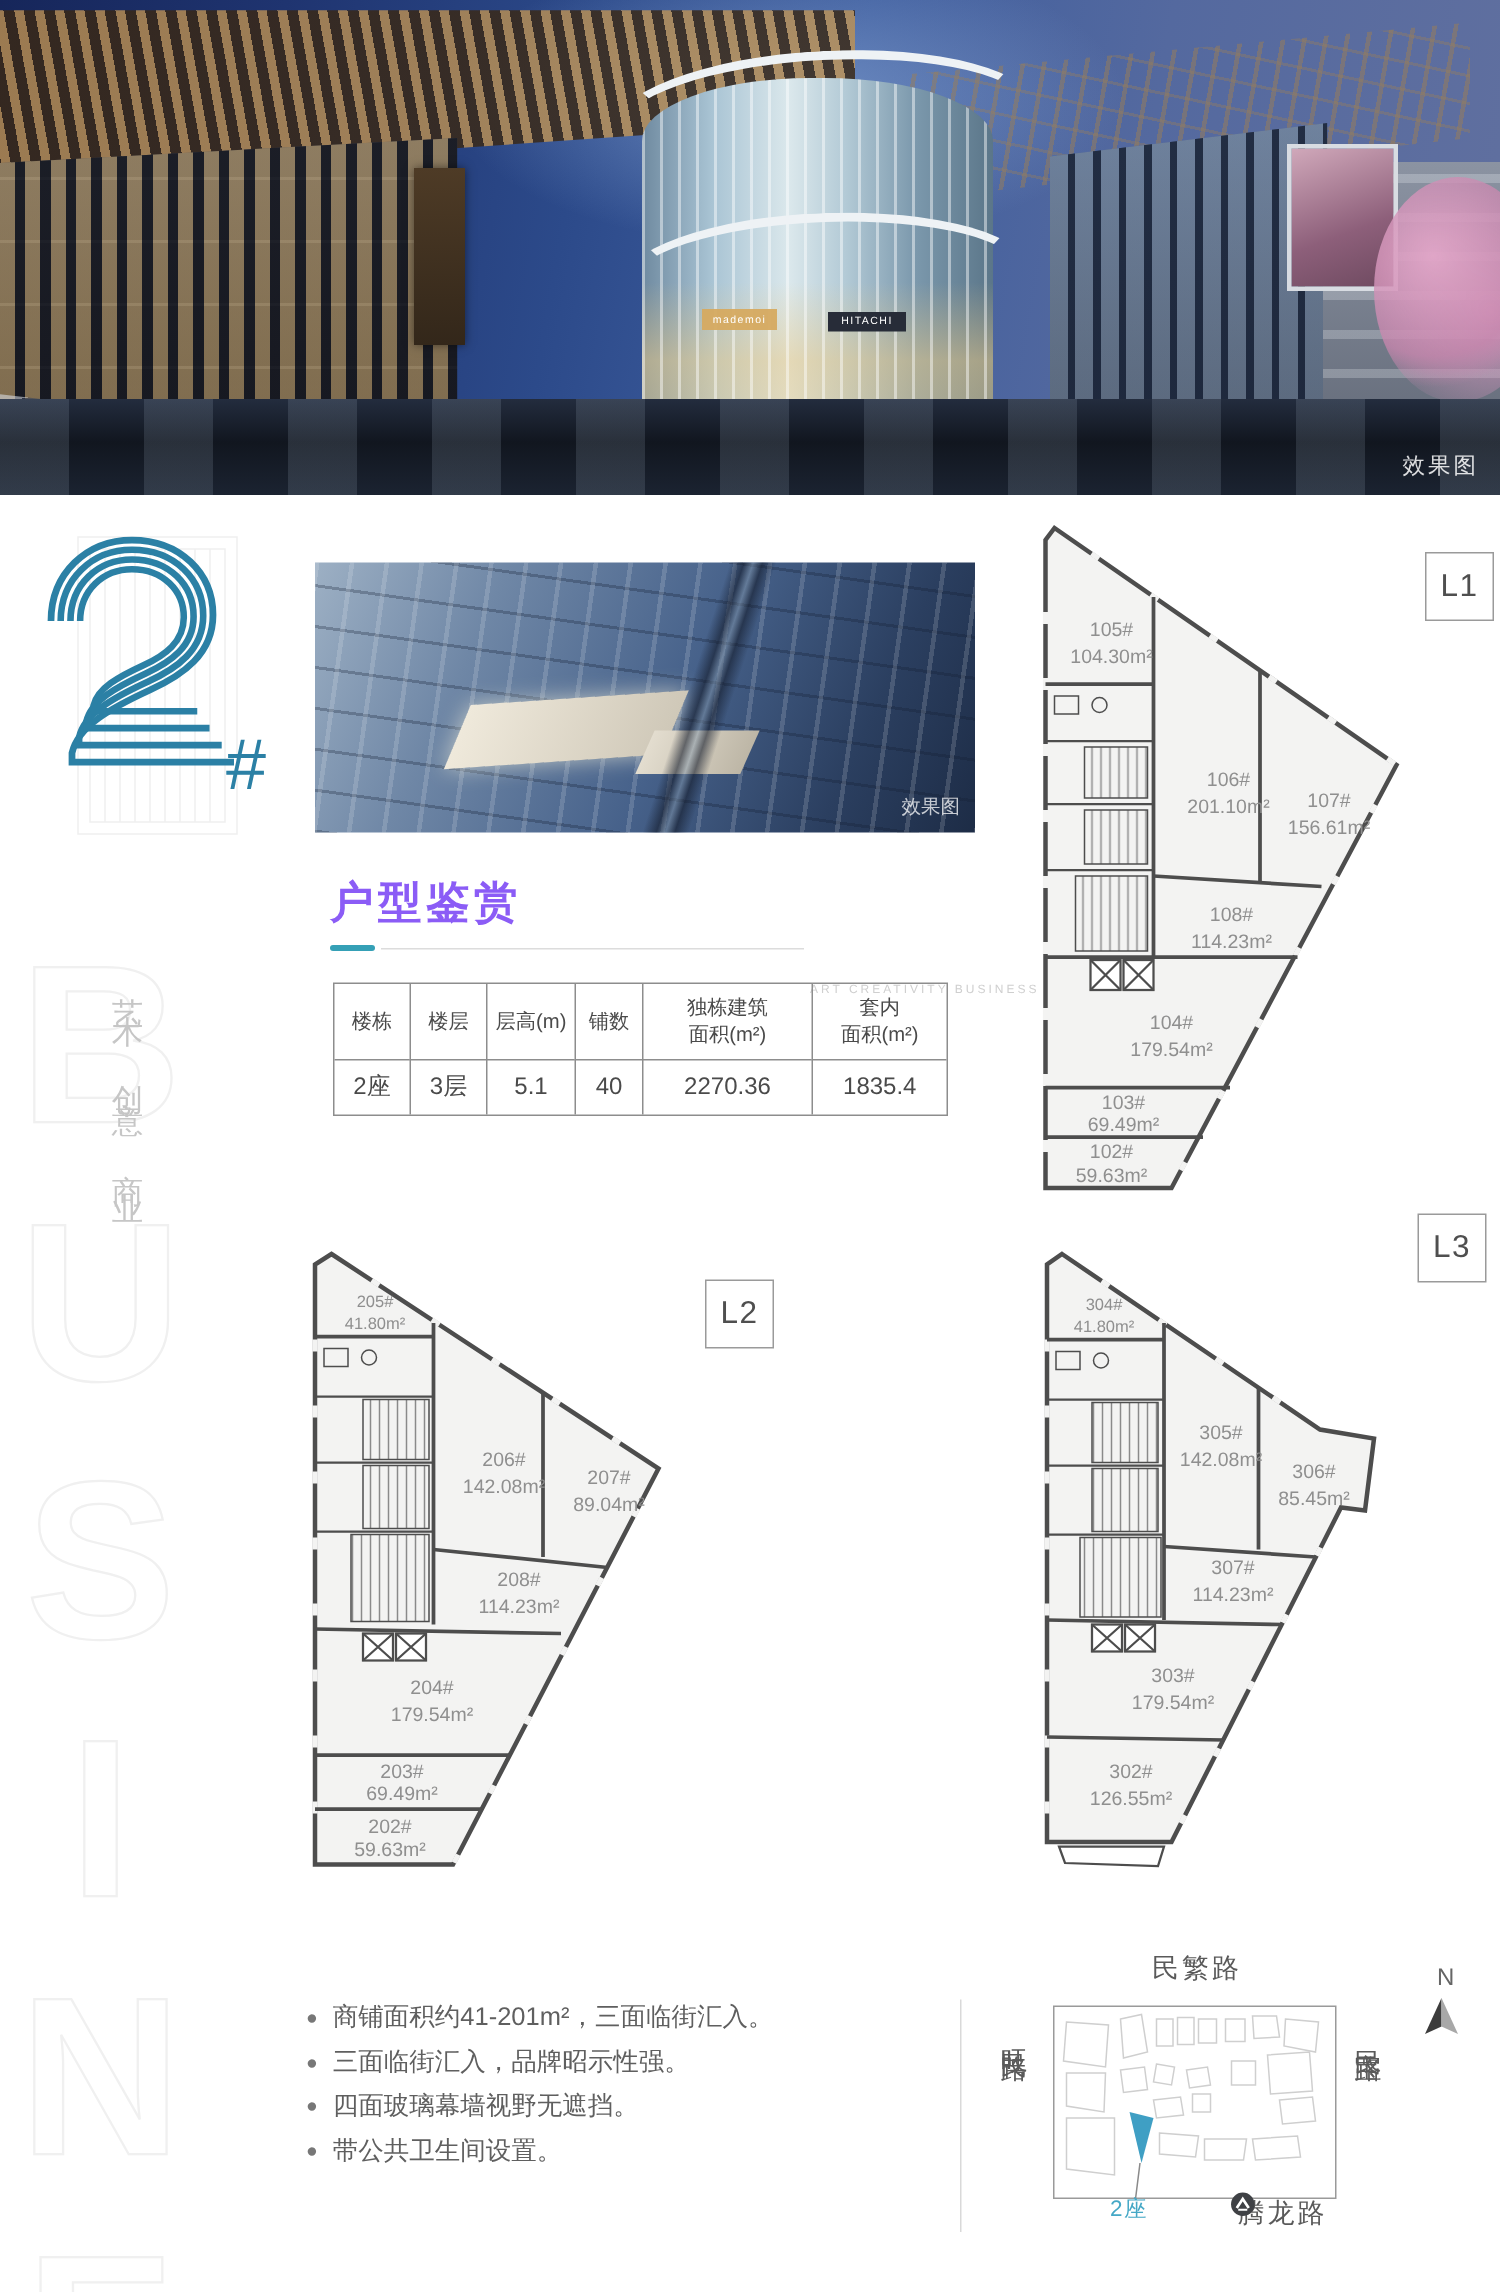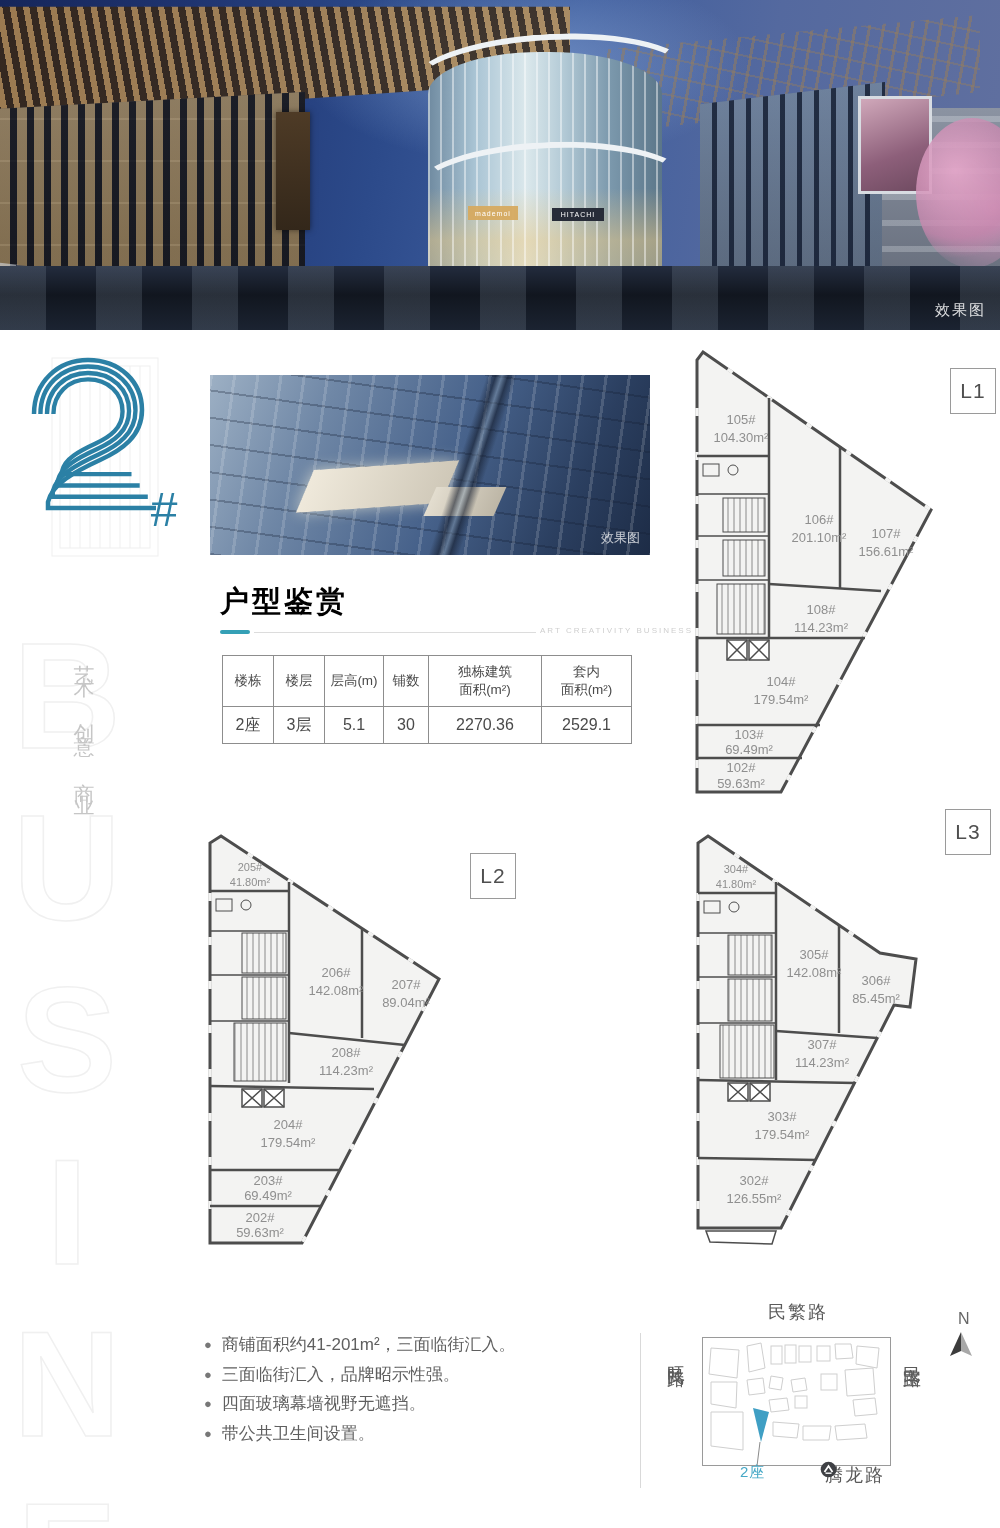--- a/index.html
+++ b/index.html
@@ -70,24 +70,24 @@
   #aerial-mark{right:10px;bottom:8px;left:auto;position:absolute;font-size:13px;color:rgba(255,255,255,.75);}
   
   #logo{left:6px;top:344px;}
   #logo text{fill:#2b80a5;font-size:48px;font-family:"Liberation Sans",sans-serif;}
   
   .vtext{writing-mode:vertical-rl;text-orientation:upright;}
   #slogan{left:70px;top:648px;height:250px;color:#c6c6c6;font-size:21px;letter-spacing:12px;}
   #bigwm{left:-8px;top:612px;height:916px;font-size:150px;font-weight:bold;color:transparent;
          -webkit-text-stroke:1.5px #f0f0f0;letter-spacing:4px;line-height:1;}
   
-  #sec-title{left:220px;top:582px;font-size:29px;letter-spacing:3px;color:#000000;font-weight:600;font-family:Liberation Mono, monospace;}
+  #sec-title{left:220px;top:582px;font-size:29px;letter-spacing:3px;color:#8b5cf6;font-weight:600;font-family:Liberation Mono, monospace;}
   #sec-bar{left:220px;top:630px;width:30px;height:4px;background:#35a0b6;border-radius:2px;}
   #sec-line{left:254px;top:632px;width:282px;height:1px;background:#dcdcdc;}
-  #sec-tag{left:540px;top:626px;font-size:8px;letter-spacing:2px;color:#cfcfcf;}
+  #sec-tag{left:540px;top:655px;font-size:8px;letter-spacing:2px;color:#cfcfcf;}
   #spec{left:222px;top:655px;width:408px;border:1px solid #8d8d8d;display:grid;
         grid-template-columns:50px 51px 59px 45px 113px 90px;grid-template-rows:50px 37px;
         color:#4a4a4a;}
   #spec .c{border-left:1px solid #8d8d8d;display:flex;flex-direction:column;align-items:center;justify-content:center;
         font-size:13.5px;line-height:1.3;}
   #spec .c:nth-child(6n+1){border-left:none;text-align:center;}
   #spec .r2{border-top:1px solid #8d8d8d;font-size:16px;}
   #spec span:empty{display:none;}
   
   .plan{position:absolute;overflow:visible;}
@@ -186,23 +186,23 @@
         <span>独栋建筑</span>
         <span>面积(m²)</span>
       </div>
     <div class="c">
         <span>套内</span>
         <span>面积(m²)</span>
       </div>
     <div class="c r2">2座</div>
     <div class="c r2">3层</div>
     <div class="c r2">5.1</div>
-    <div class="c r2">30</div>
+    <div class="c r2">40</div>
     <div class="c r2">2270.36</div>
-    <div class="c r2">2529.1</div>
+    <div class="c r2">1835.4</div>
   </div>
 
   <svg class="plan" style="left:683px;top:348px" width="260" height="460" viewBox="0 0 260 460">
     <defs>
         <pattern id="hl1" width="6" height="12" patternUnits="userSpaceOnUse">
           <path d="M3 0 V12" stroke="#8a8a8a" stroke-width="1"></path>
         </pattern>
       </defs>
     <polygon points="20,4 248,162 98,444 14,444 14,12" fill="#f3f3f2" stroke="#4d4d4d" stroke-width="3"></polygon>
     <g stroke="#f3f3f2">

